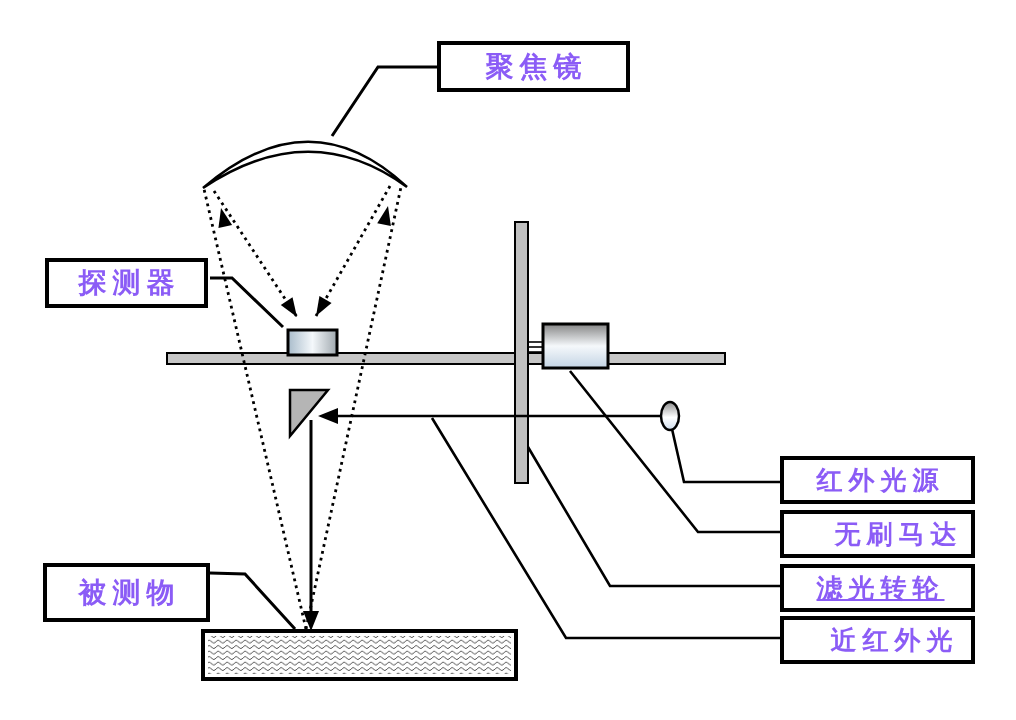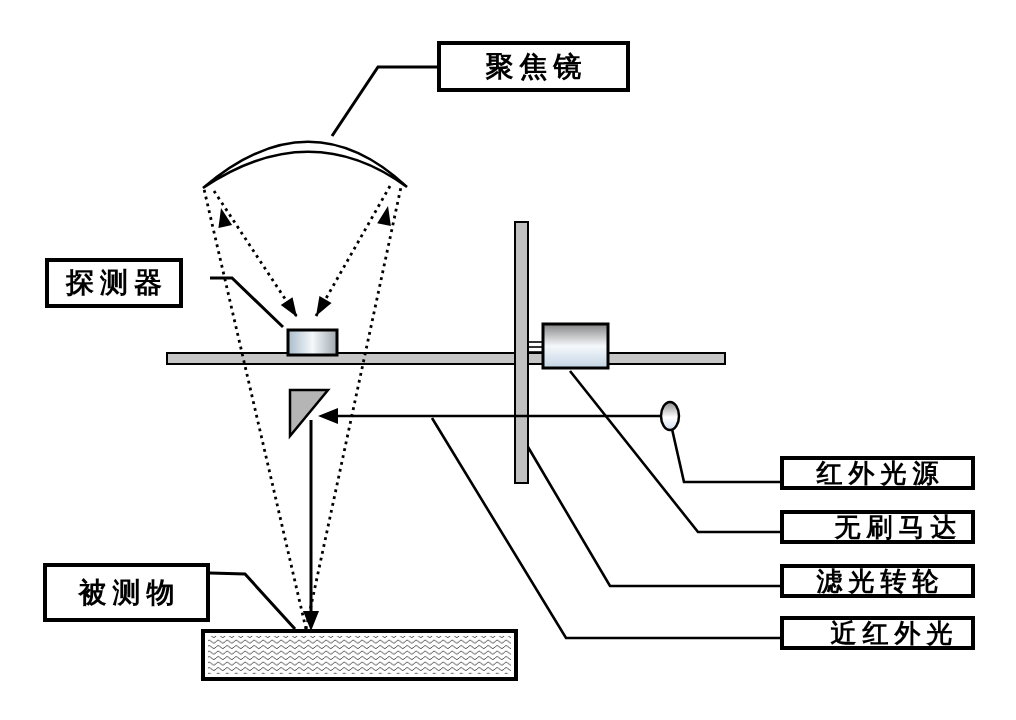--- a/index.html
+++ b/index.html
@@ -11,27 +11,27 @@
     overflow:hidden;
   }
   #diagram-svg{position:absolute;left:0;top:0;width:1016px;height:720px;}
   .label-box{
     position:absolute;
     box-sizing:border-box;
     border:4px solid #000;
     background:#fff;
     display:flex;align-items:center;justify-content:center;
     font-weight:bold;
-    color:#000000;
+    color:#8b5cf6;
     letter-spacing:6px;
     text-indent:6px;
     white-space:nowrap;
   }
   .big{font-size:28px;}
-  .right-col{left:780px;width:195px;height:34px;font-size:26px;}
+  .right-col{left:780px;width:195px;height:48px;font-size:26px;}
 </style>
 </head>
 <body>
 
 <div id="canvas">
 
   <svg id="diagram-svg" viewBox="0 0 1016 720" xmlns="http://www.w3.org/2000/svg">
     <defs>
       <linearGradient id="gradMotor" x1="0" y1="0" x2="0" y2="1">
         <stop offset="0" stop-color="#858585"></stop>
@@ -109,25 +109,25 @@
     <polyline points="210,278 232,278 283,327" fill="none" stroke="#000" stroke-width="3"></polyline>
     <polyline points="210,573 245,574 295,629" fill="none" stroke="#000" stroke-width="3"></polyline>
     <polyline points="672,429 684,482 780,482" fill="none" stroke="#000" stroke-width="2.6"></polyline>
     <polyline points="570,371 698,532 780,532" fill="none" stroke="#000" stroke-width="2.6"></polyline>
     <polyline points="528,447 610,586 780,586" fill="none" stroke="#000" stroke-width="2.6"></polyline>
     <polyline points="432,418 566,638 780,638" fill="none" stroke="#000" stroke-width="2.6"></polyline>
   </svg>
 
   <div class="label-box big" style="left:437px;top:41px;width:193px;height:51px;">聚焦镜</div>
 
-  <div class="label-box big" style="left:45px;top:258px;width:138px;height:50px;">探测器</div>
+  <div class="label-box big" style="left:45px;top:258px;width:163px;height:50px;">探测器</div>
 
   <div class="label-box big" style="left:43px;top:543px;width:167px;height:59px;margin-top:20px;">被测物</div>
 
   <div class="label-box right-col" style="top:456px;">红外光源</div>
 
   <div class="label-box right-col" style="top:510px;padding-left:36px;">无刷马达</div>
 
-  <div class="label-box right-col" style="top:564px;">滤光转轮</div>
+  <div class="label-box right-col" style="top:564px;text-decoration:underline;">滤光转轮</div>
 
   <div class="label-box right-col" style="top:616px;padding-left:28px;">近红外光</div>
 
 </div>
 
 </body></html>

